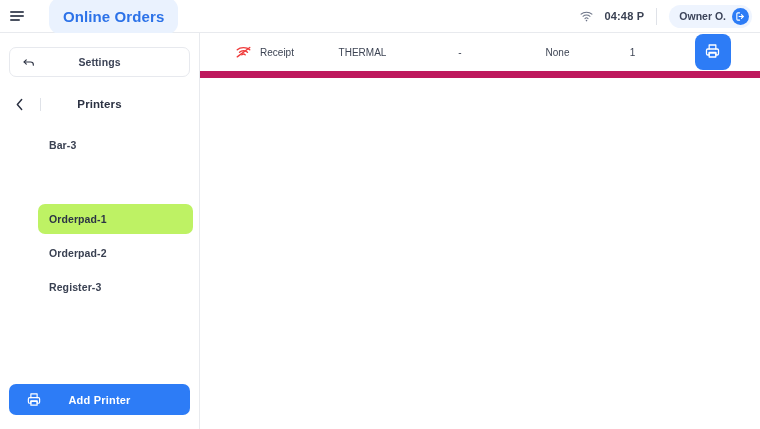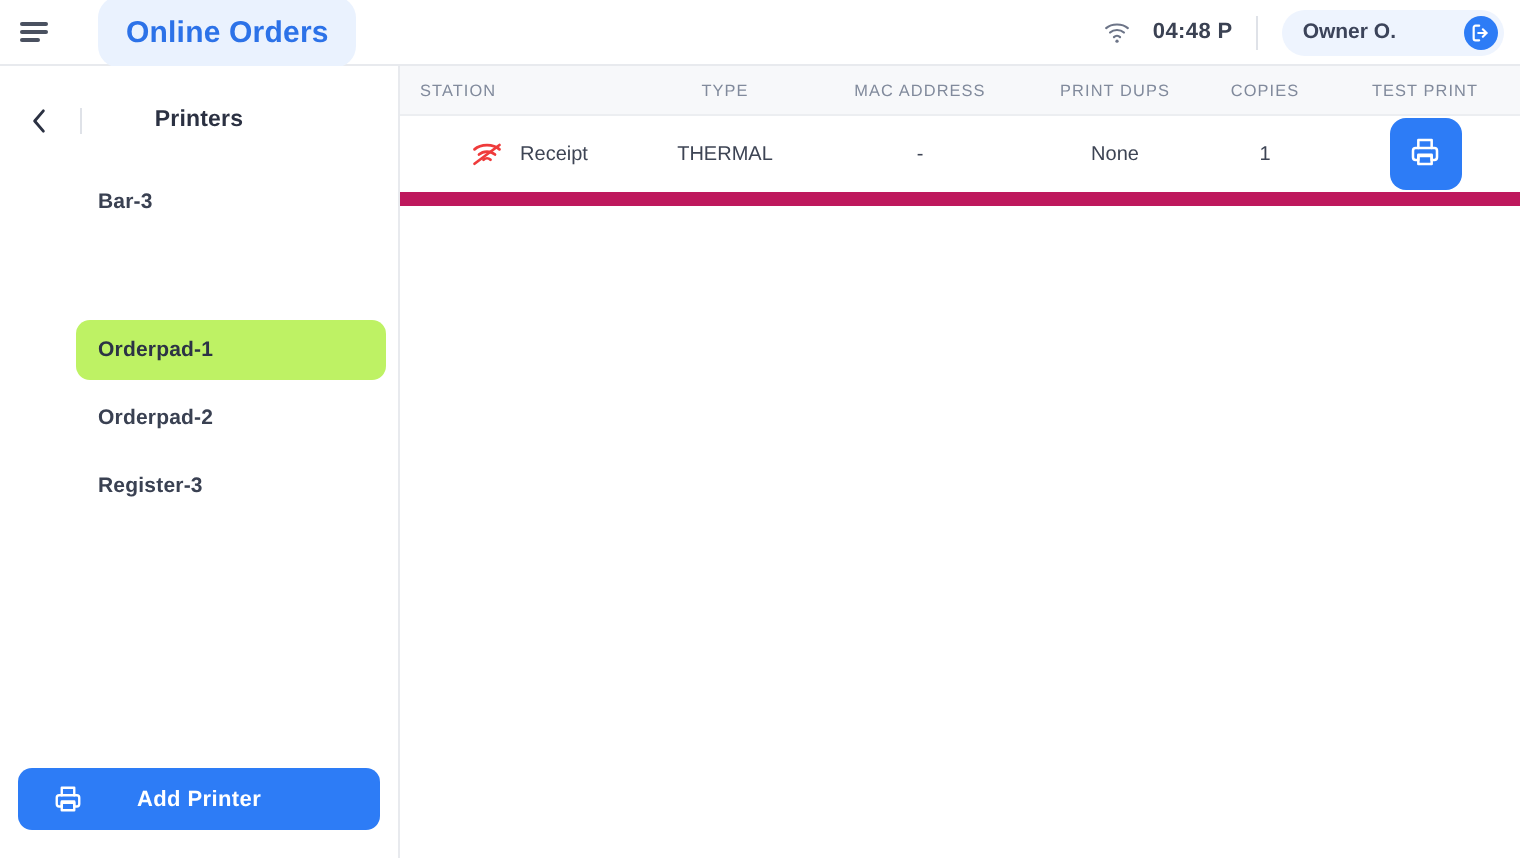--- a/index.html
+++ b/index.html
@@ -48,21 +48,20 @@
     font-size:11px; font-weight:bold; color:#3b4253; letter-spacing:.2px;
   }
   #status-divider{
     width:1px; height:17px; background:#dfe2e8; margin:0 12px;
   }
   #user-chip{
     display:flex; align-items:center;
     background:#eef4fe; border-radius:12px;
     height:23px; padding:0 3px 0 10px;
     cursor:pointer;
-    gap:28px;
   }
   #user-chip .uname{
     font-size:10.5px; color:#3c445a; font-weight:bold; margin-right:6px;
   }
   #avatar{
     width:17px; height:17px; border-radius:50%;
     background:#2d7cf6;
     display:flex; align-items:center; justify-content:center;
   }
 
@@ -241,20 +240,29 @@
         </svg>
       </span>
     </div>
   </div>
 </div>
 
 <div id="body-wrap">
 
   <div id="sidebar">
 
+    <div id="settings-button">
+      <span class="sb-icon">
+        <svg width="14" height="13" viewBox="0 0 24 24">
+          <path d="M7 7 L3 11 L7 15" stroke="#2b3142" stroke-width="2.1" fill="none" stroke-linecap="round" stroke-linejoin="round"></path>
+          <path d="M3 11 H15 a5 5 0 0 1 5 5 v1" stroke="#2b3142" stroke-width="2.1" fill="none" stroke-linecap="round"></path>
+        </svg>
+      </span>
+      <span class="sb-label">Settings</span>
+    </div>
 
     <div id="printers-header">
       <span id="back-chevron">
         <svg width="9" height="13" viewBox="0 0 12 18">
           <path d="M9 2 L3 9 L9 16" stroke="#2b3142" stroke-width="2" fill="none" stroke-linecap="round" stroke-linejoin="round"></path>
         </svg>
       </span>
       <span id="ph-divider"></span>
       <span id="printers-title">Printers</span>
     </div>
@@ -282,28 +290,20 @@
           <path d="M7 15 h10 v6 H7 z" stroke="#ffffff" stroke-width="1.9" fill="none" stroke-linejoin="round"></path>
         </svg>
       </span>
       <span class="ap-label">Add Printer</span>
     </div>
   </div>
 
   <div id="main">
     <div id="table">
 
-      <div class="thead">
-        <div class="th c-station">STATION</div>
-        <div class="th c-type">TYPE</div>
-        <div class="th c-mac">MAC ADDRESS</div>
-        <div class="th c-dups">PRINT DUPS</div>
-        <div class="th c-copies">COPIES</div>
-        <div class="th c-test">TEST PRINT</div>
-      </div>
 
       <div class="trow">
         <div class="td c-station station-cell">
           <span class="st-icon">
             <svg width="15" height="13" viewBox="0 0 24 20">
               <path d="M2 5.5 C7 1 17 1 22 5.5" stroke="#ef3b3b" stroke-width="2.2" fill="none" stroke-linecap="round"></path>
               <path d="M5.6 9.6 C9 6.4 15 6.4 18.4 9.6" stroke="#ef3b3b" stroke-width="2.2" fill="none" stroke-linecap="round"></path>
               <path d="M9.2 13.8 C10.8 12.2 13.2 12.2 14.8 13.8" stroke="#ef3b3b" stroke-width="2.2" fill="none" stroke-linecap="round"></path>
               <path d="M2 17 L22 2" stroke="#ef3b3b" stroke-width="2.2" stroke-linecap="round"></path>
             </svg>

